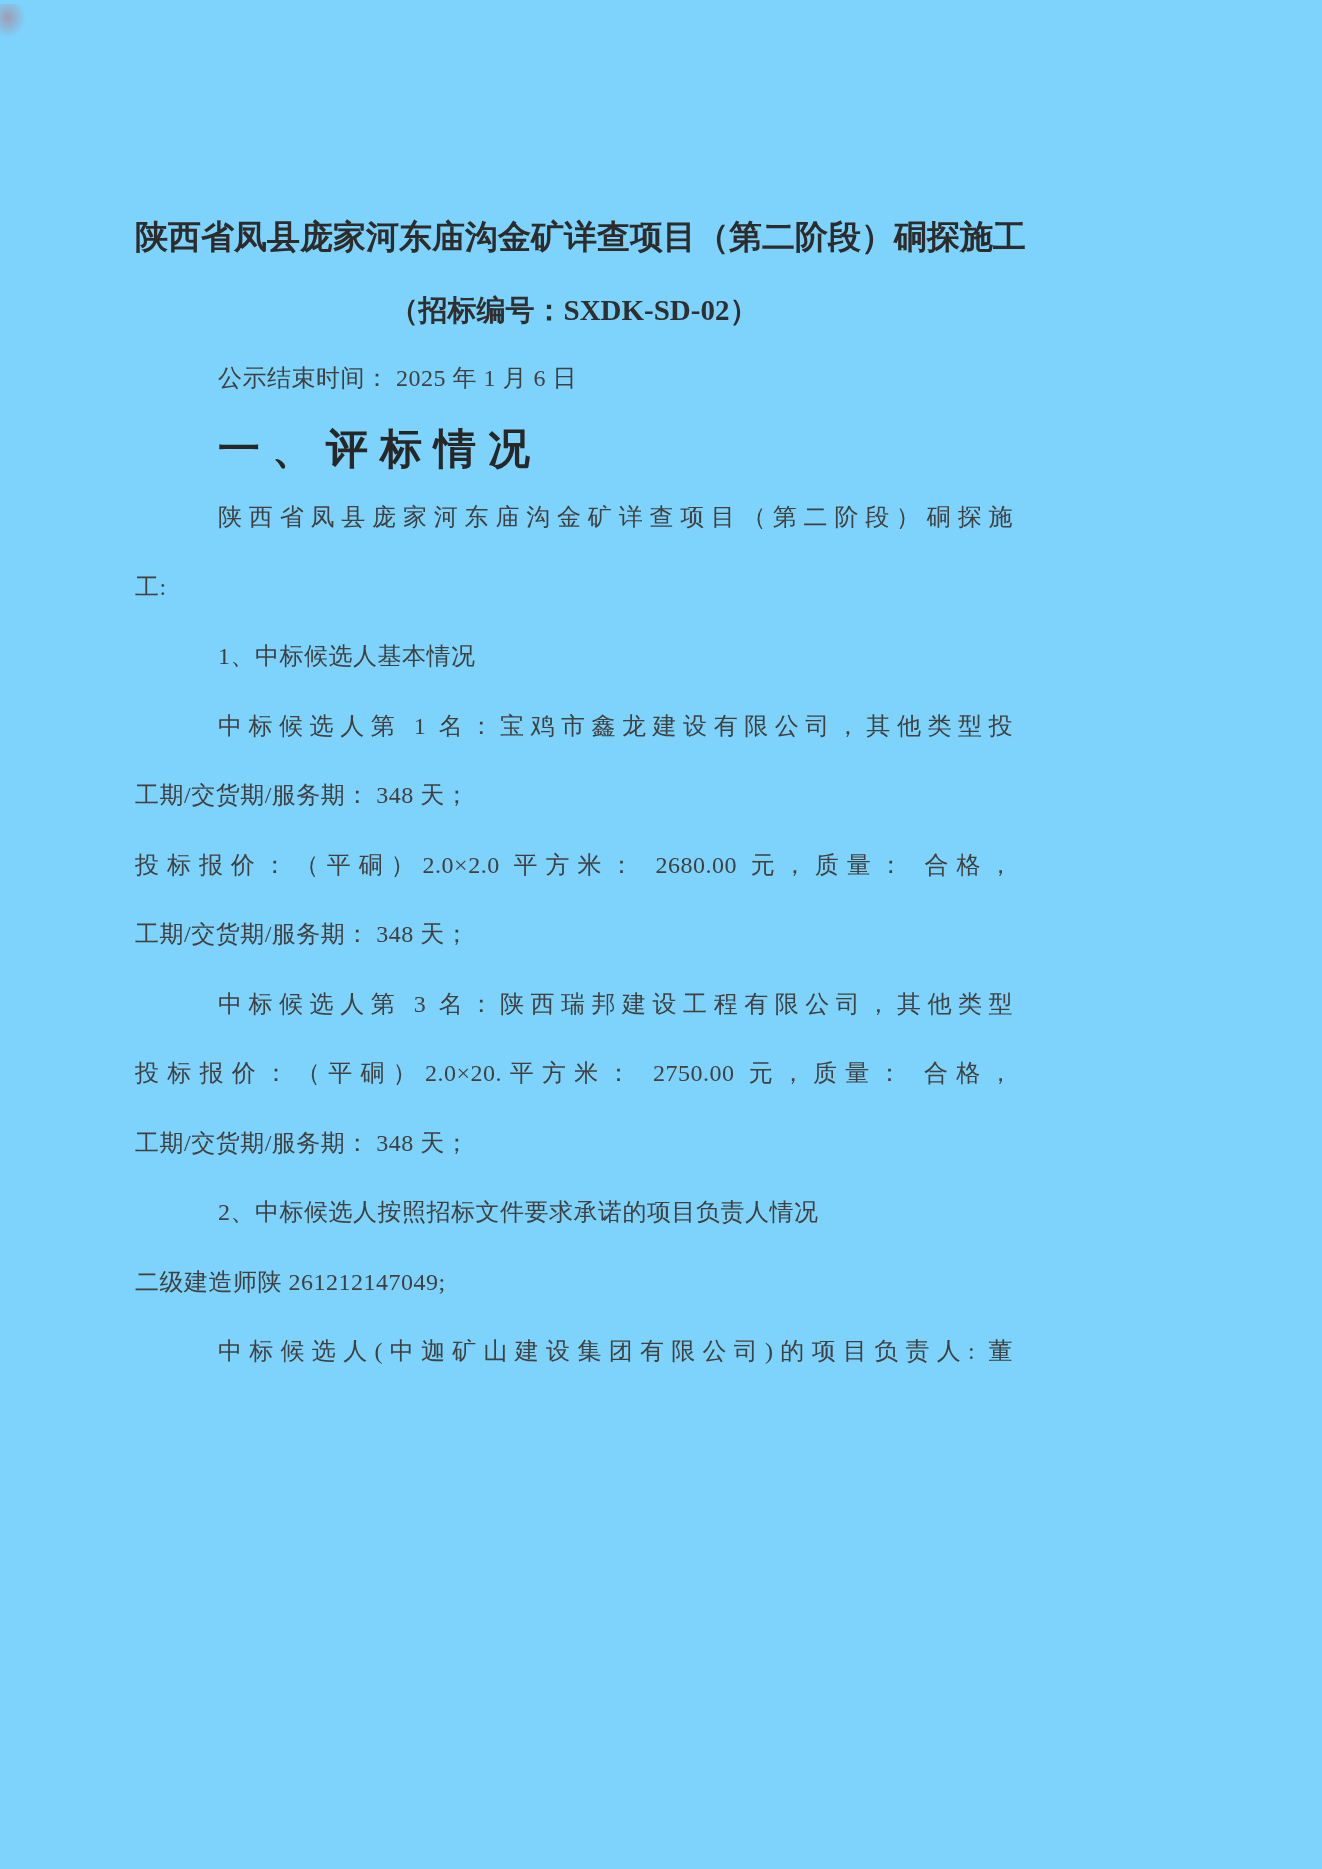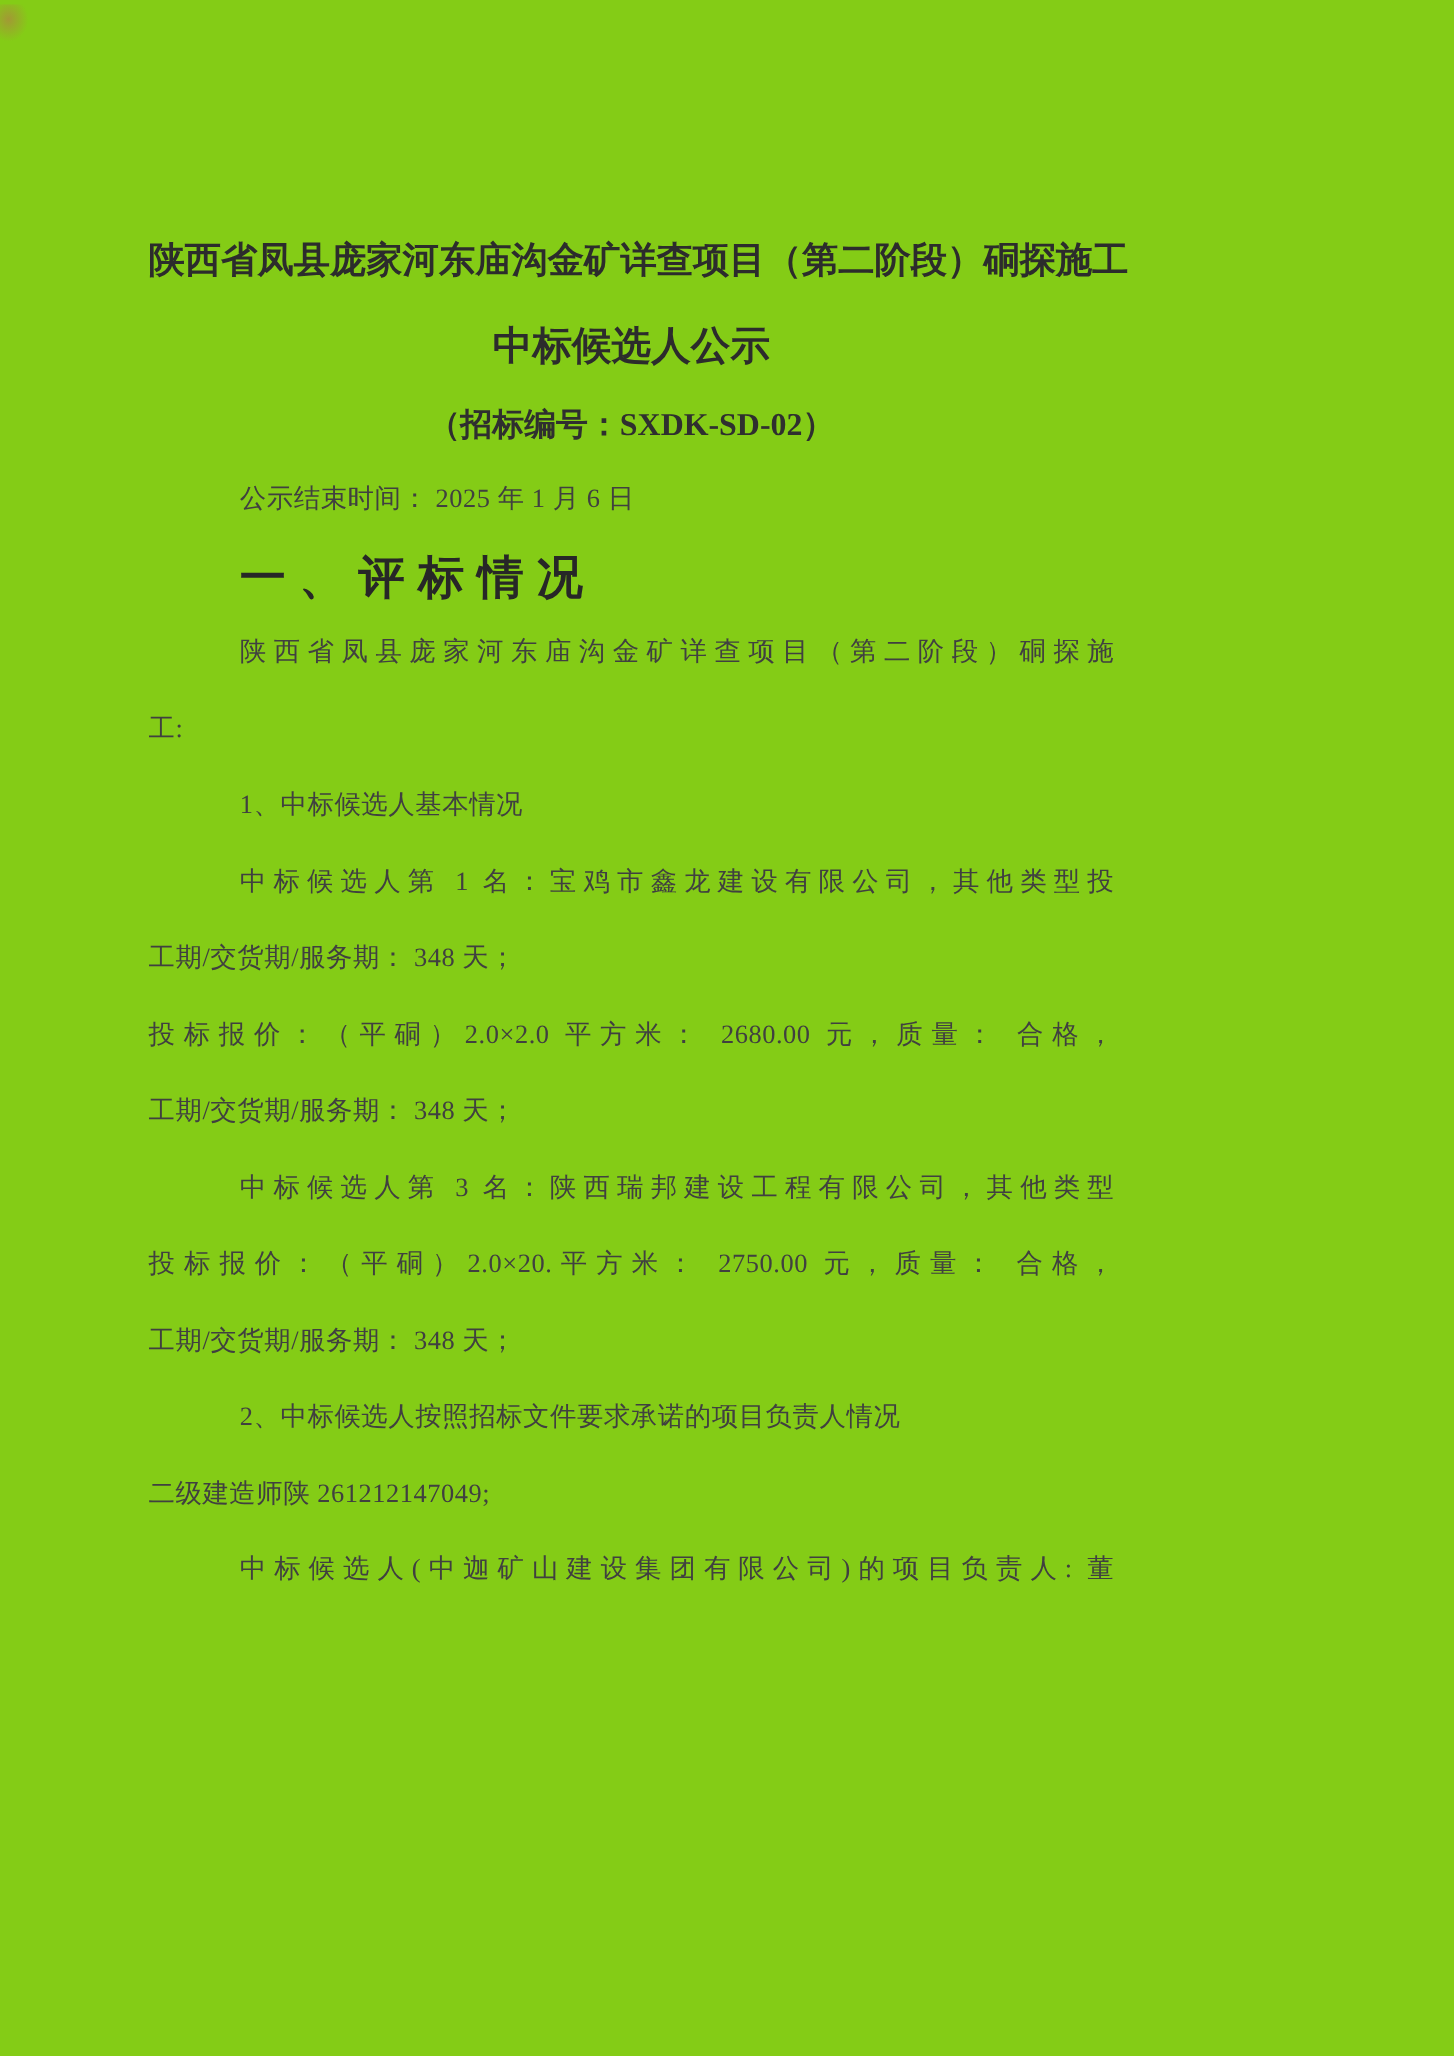--- a/index.html
+++ b/index.html
@@ -5,21 +5,21 @@
   html, body {
     margin: 0;
     padding: 0;
     background: #e8e8e6;
   }
   .page {
     position: relative;
     width: 1322px;
     height: 1869px;
     margin: 0 auto;
-    background: #84cc16;
+    background: #7dd3fc;
     overflow: hidden;
     font-family: "Liberation Serif", "DejaVu Serif", serif;
     color: #3d3d3d;
   }
   
   .corner-mark {
     position: absolute;
     left: 0;
     top: 4px;
     width: 26px;
@@ -85,21 +85,20 @@
 </head>
 <body>
 
 <div class="page">
   <div class="corner-mark"></div>
 
   <div class="content">
 
     <div class="t1">陕西省凤县庞家河东庙沟金矿详查项目（第二阶段）硐探施工</div>
 
-    <div class="t2">中标候选人公示</div>
 
     <div class="t3">（招标编号：SXDK-SD-02）</div>
 
     <div class="body-block">
 
       <div class="bl ind">公示结束时间： 2025 年 1 月 6 日</div>
 
       <div class="bl ind h-sans">一、评标情况</div>
 
       <div class="bl ind just">陕西省凤县庞家河东庙沟金矿详查项目（第二阶段）硐探施</div>

